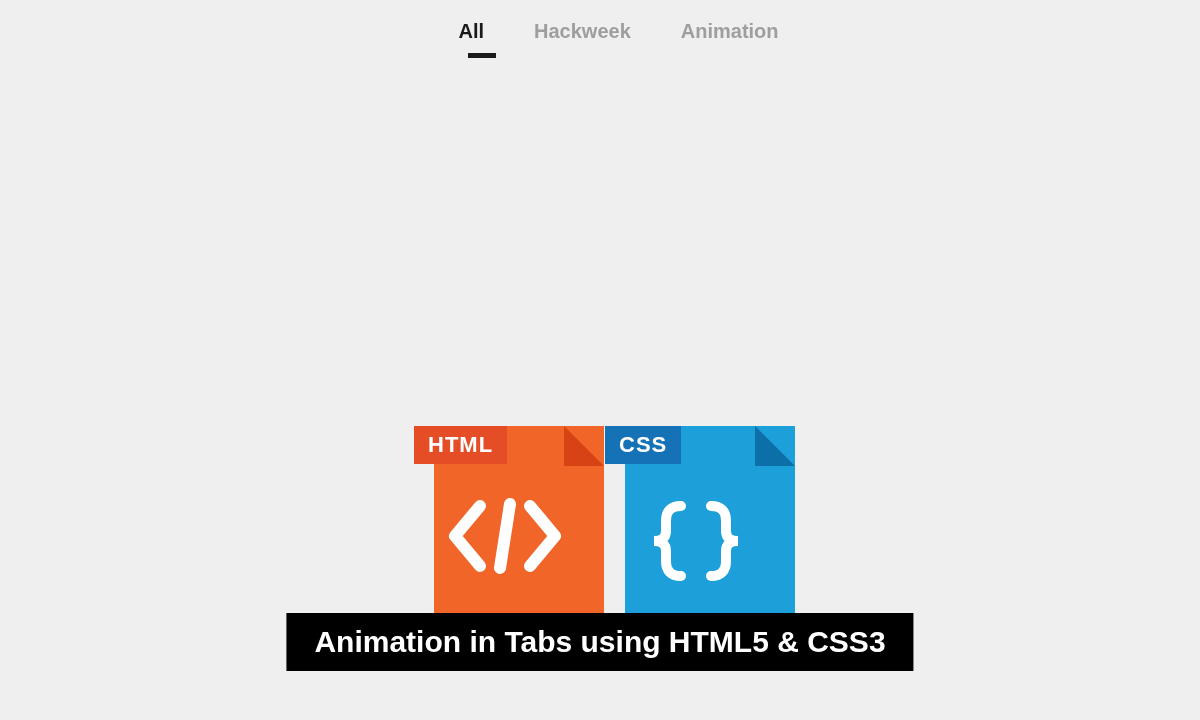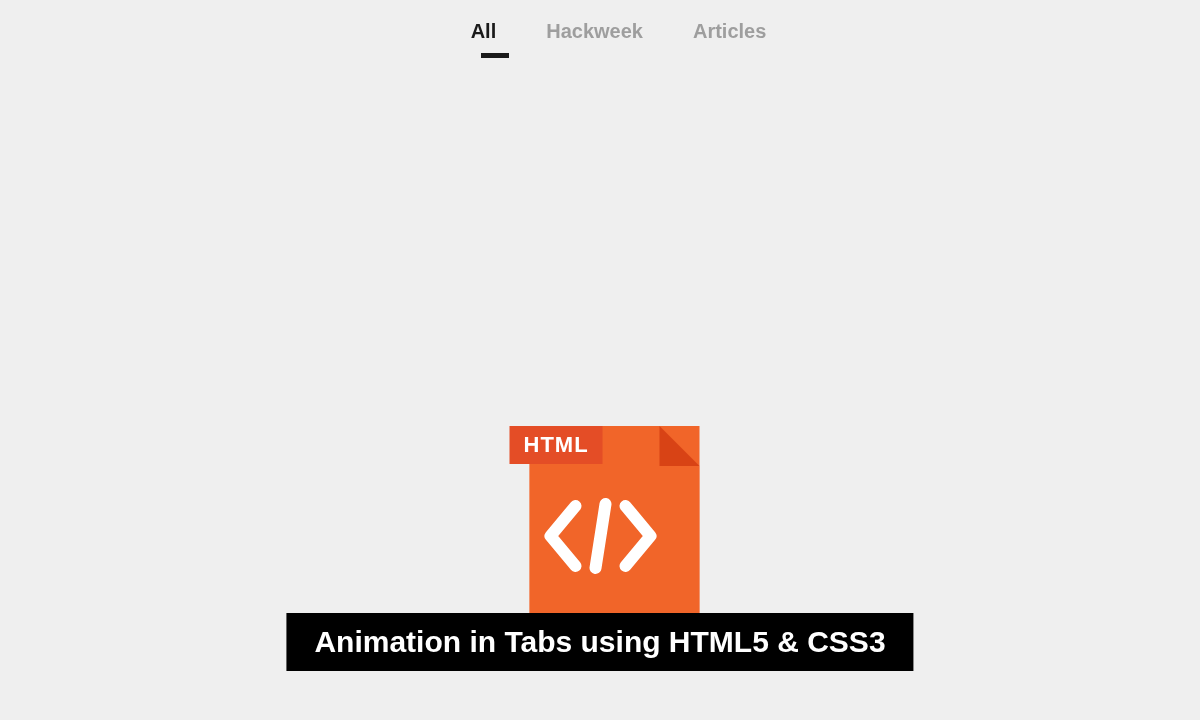--- a/index.html
+++ b/index.html
@@ -118,21 +118,21 @@
 <body>
 
 <div class="tabs-container">
   <div class="tab active">
     <span>All</span>
   </div>
   <div class="tab">
     <span>Hackweek</span>
   </div>
   <div class="tab">
-    <span>Articles</span>
+    <span>Animation</span>
   </div>
 </div>
 
 <div class="content-area">
   <div class="icons-row">
 
     <div class="file-icon html-icon">
       <svg class="file-body" viewBox="0 0 170 190">
         <path d="M 0 0 L 130 0 L 170 40 L 170 190 L 0 190 Z" fill="#f16529"></path>
         <path d="M 130 0 L 170 40 L 130 40 Z" fill="#d84315"></path>
@@ -142,19 +142,34 @@
       </div>
       <div class="file-symbol">
         <svg width="120" height="80" viewBox="0 0 120 80">
           <path d="M 35 10 L 10 40 L 35 70" stroke="#fff" stroke-width="12" fill="none" stroke-linecap="round" stroke-linejoin="round"></path>
           <path d="M 85 10 L 110 40 L 85 70" stroke="#fff" stroke-width="12" fill="none" stroke-linecap="round" stroke-linejoin="round"></path>
           <path d="M 65 8 L 55 72" stroke="#fff" stroke-width="12" fill="none" stroke-linecap="round"></path>
         </svg>
       </div>
     </div>
 
+    <div class="file-icon css-icon">
+      <svg class="file-body" viewBox="0 0 170 190">
+        <path d="M 0 0 L 130 0 L 170 40 L 170 190 L 0 190 Z" fill="#1d9fd9"></path>
+        <path d="M 130 0 L 170 40 L 130 40 Z" fill="#0d6fa8"></path>
+      </svg>
+      <div class="file-label">
+        <span>CSS</span>
+      </div>
+      <div class="file-symbol">
+        <svg width="120" height="90" viewBox="0 0 120 90">
+          <path d="M 45 10 Q 30 10 30 25 L 30 35 Q 30 45 18 45 Q 30 45 30 55 L 30 65 Q 30 80 45 80" stroke="#fff" stroke-width="10" fill="none" stroke-linecap="round"></path>
+          <path d="M 75 10 Q 90 10 90 25 L 90 35 Q 90 45 102 45 Q 90 45 90 55 L 90 65 Q 90 80 75 80" stroke="#fff" stroke-width="10" fill="none" stroke-linecap="round"></path>
+        </svg>
+      </div>
+    </div>
 
   </div>
 
   <div class="title-banner">
     <span>Animation in Tabs using HTML5 &amp; CSS3</span>
   </div>
 </div>
 
 </body></html>

